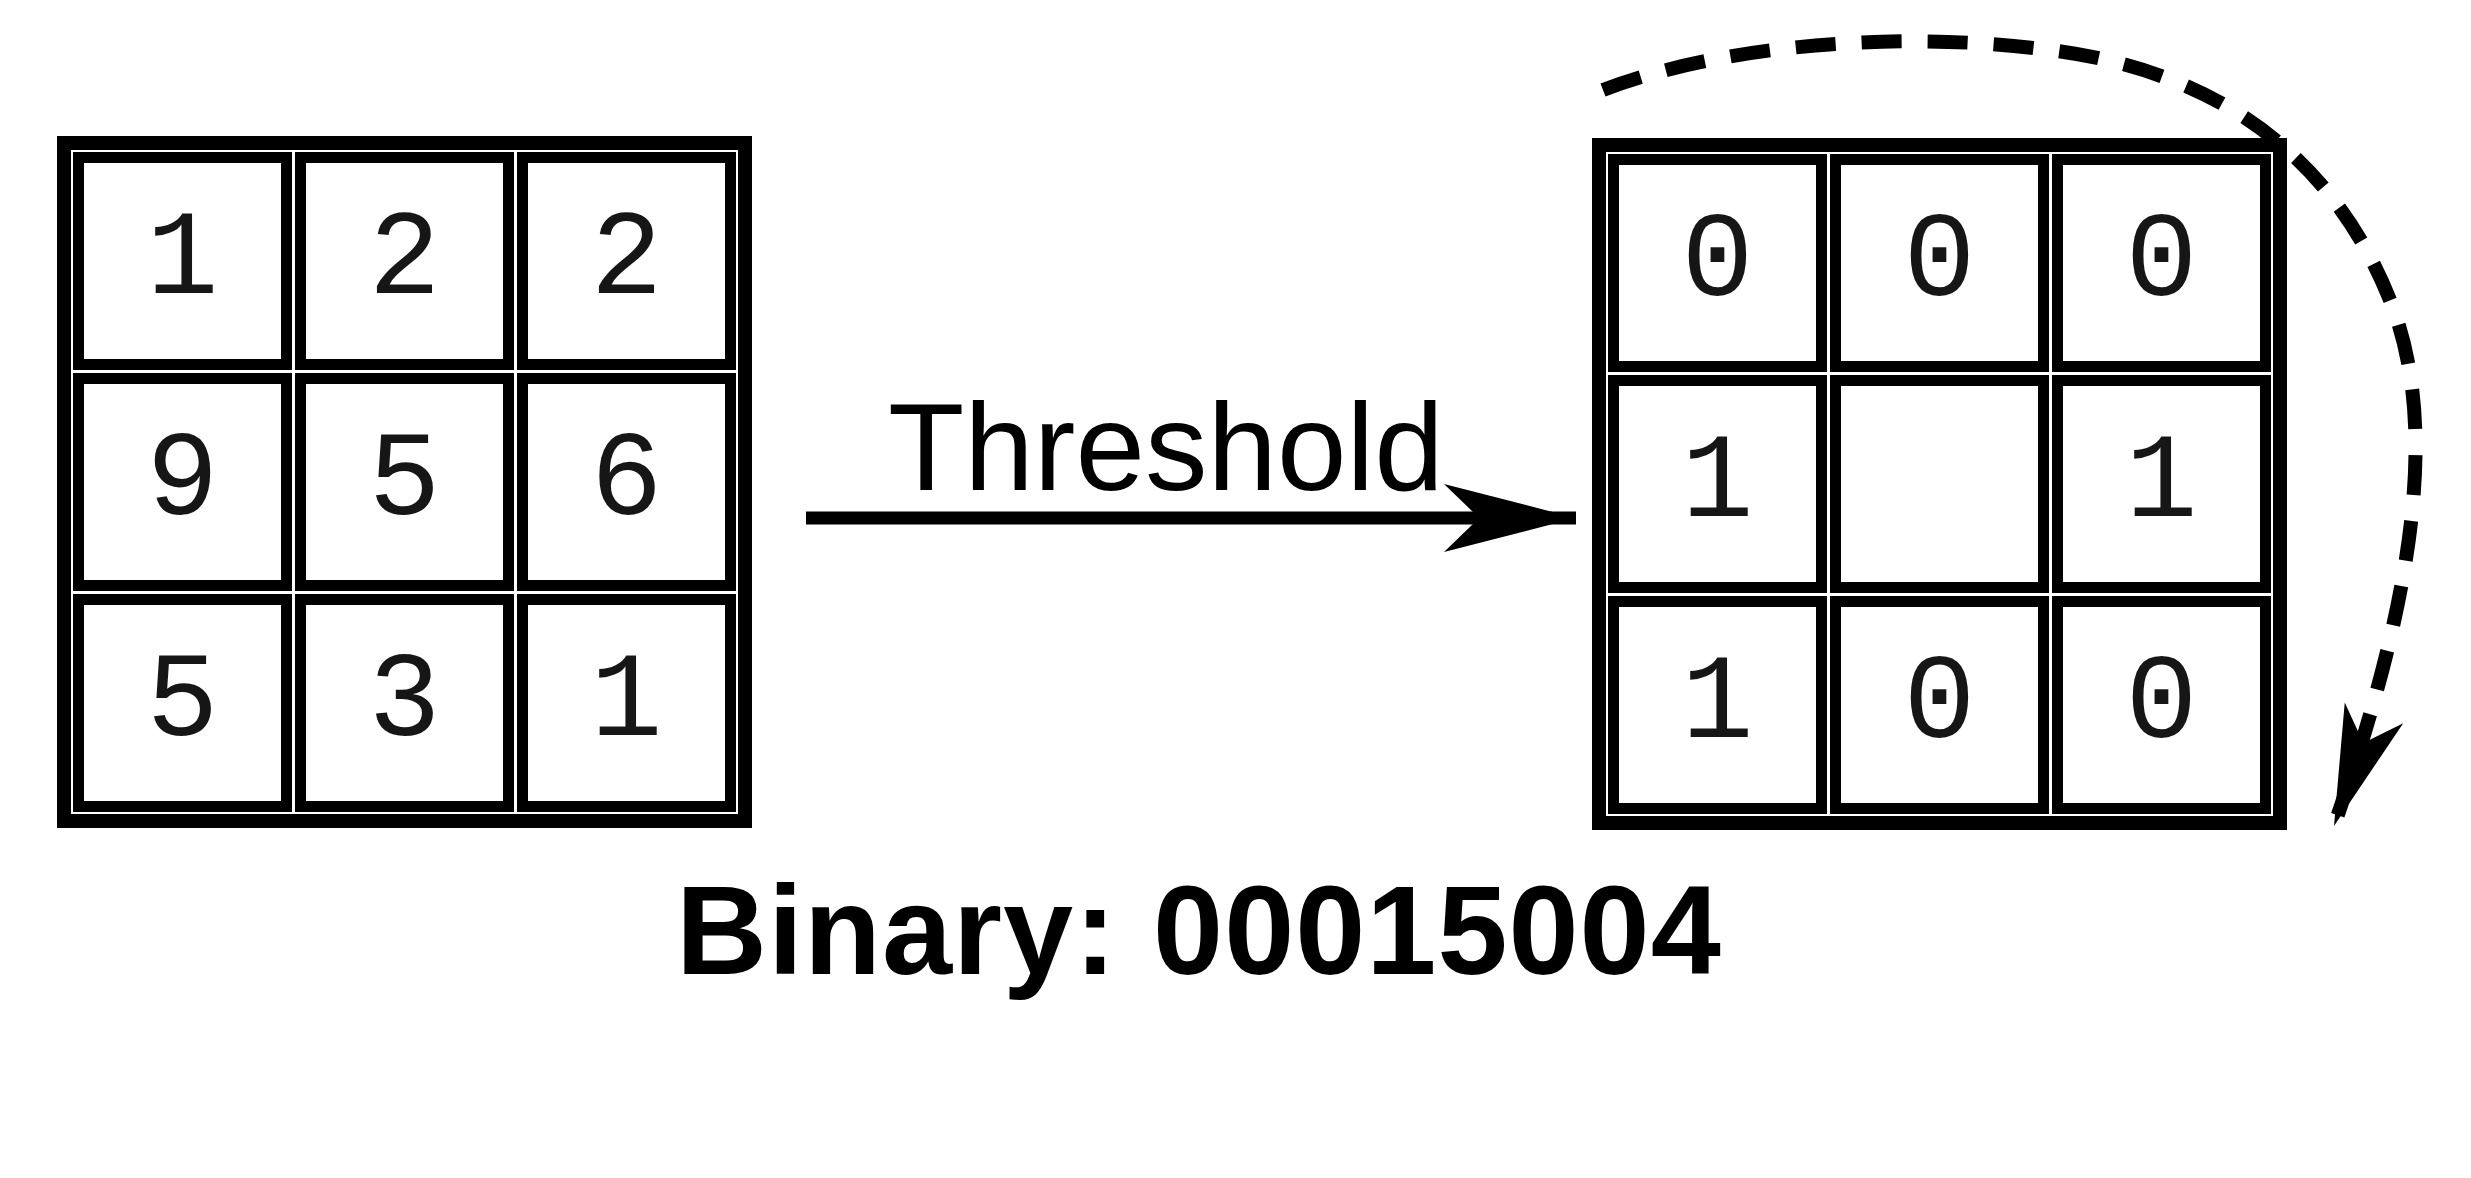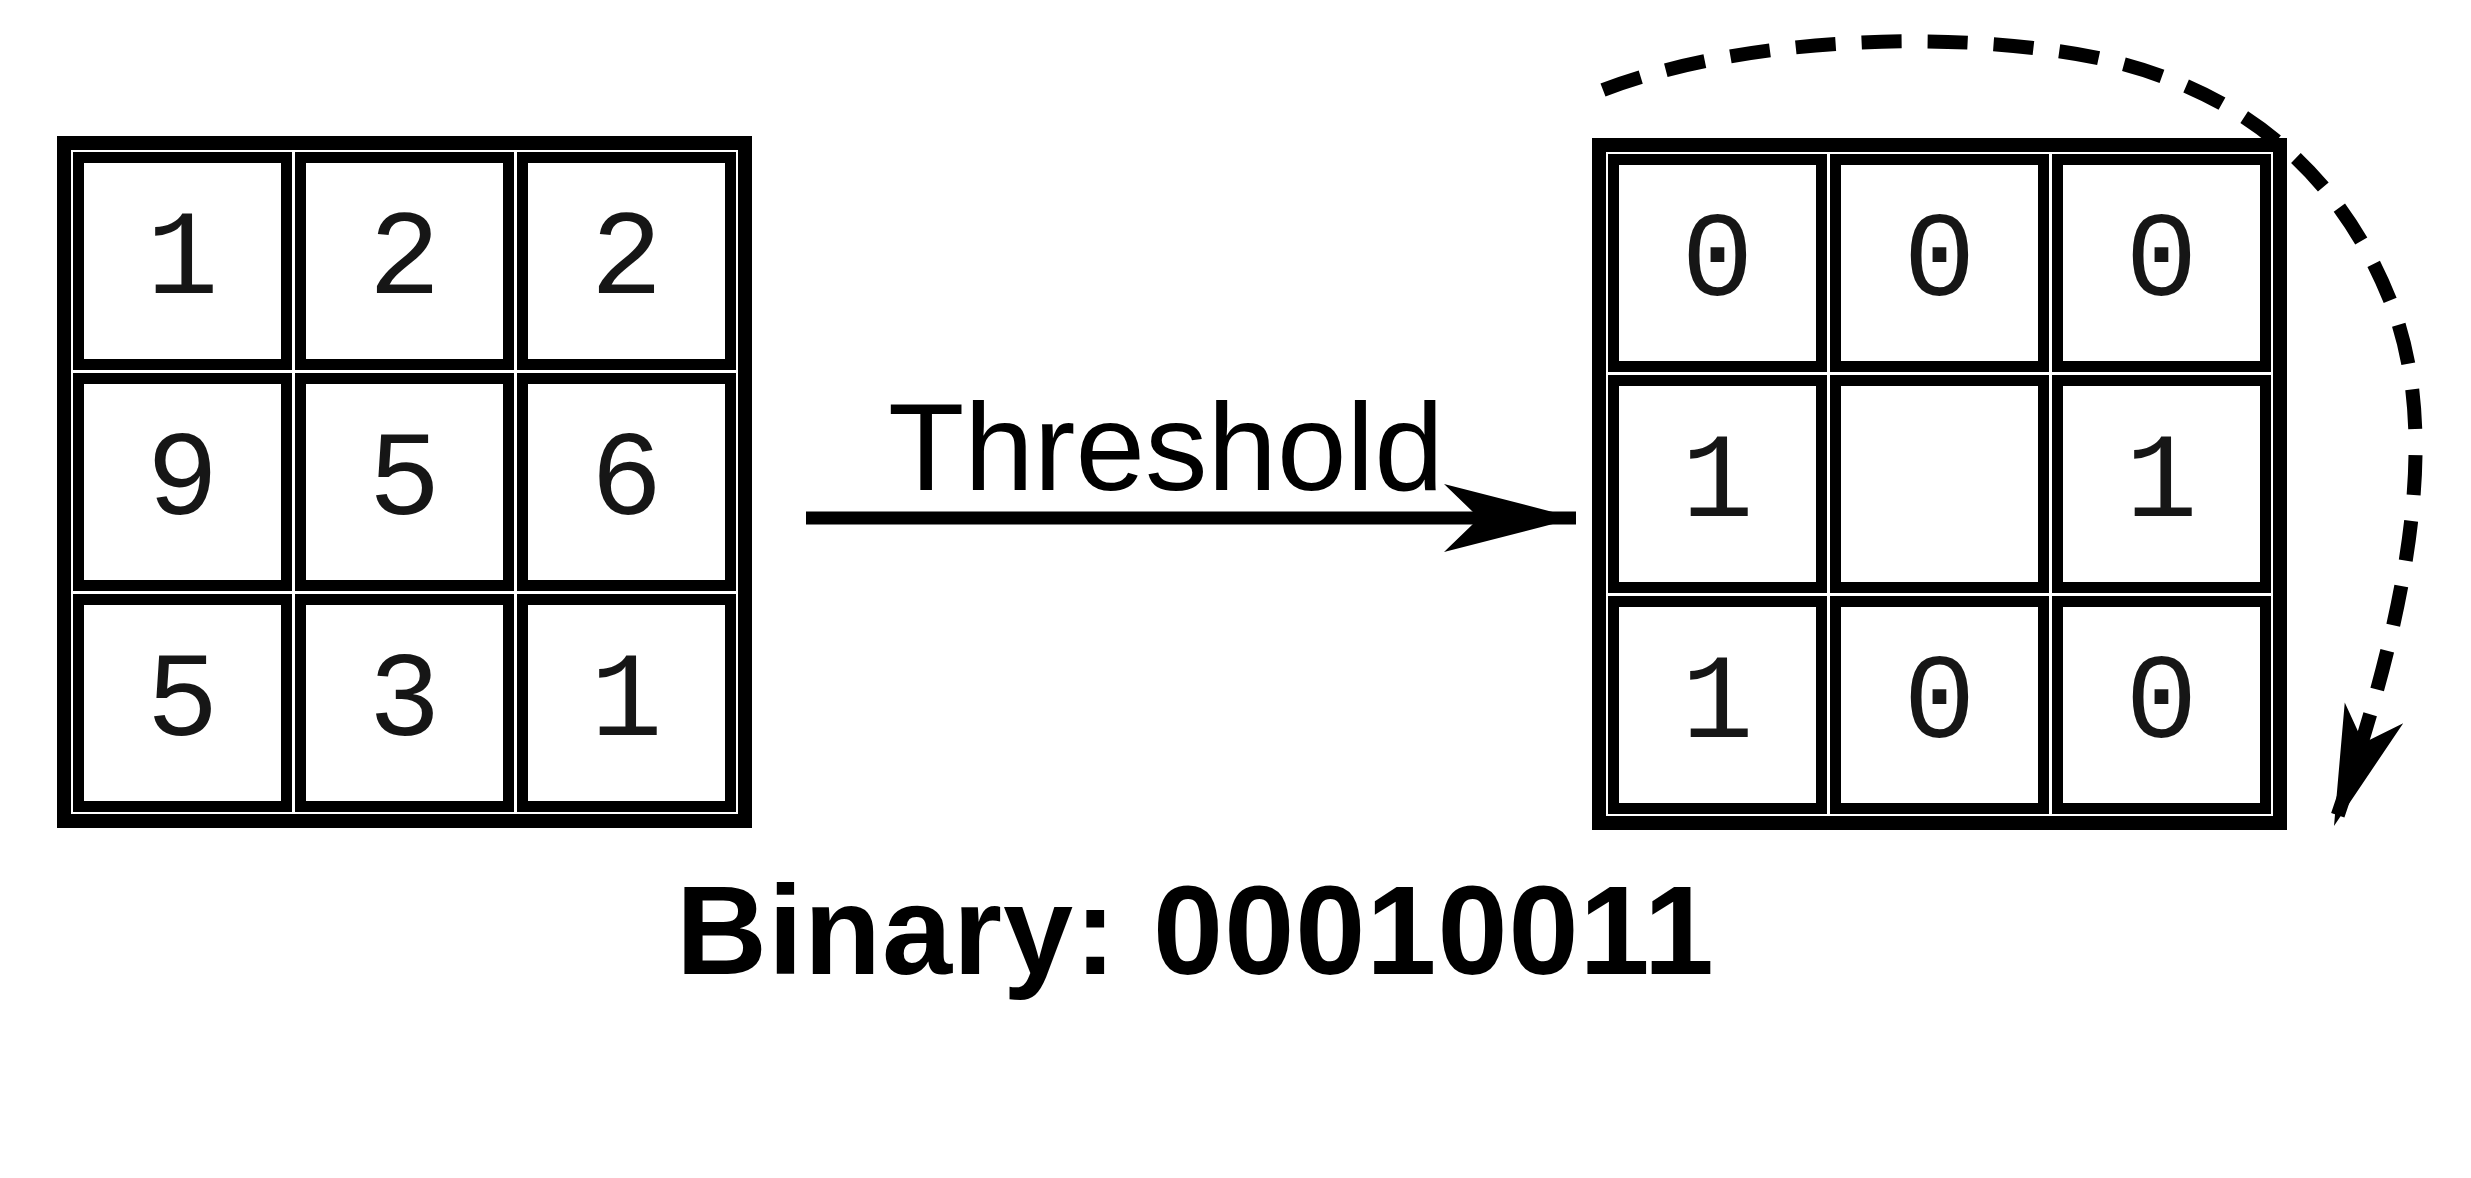--- a/index.html
+++ b/index.html
@@ -118,16 +118,16 @@
       <marker id="head-dashed" viewBox="0 0 12 8" refX="12" refY="4" markerUnits="userSpaceOnUse" markerWidth="120" markerHeight="80" orient="auto">
         <polygon points="0,0.9 12,4 0,7.1 3.2,4" fill="#000000"></polygon>
       </marker>
     </defs>
 
     <path d="M 806 518 L 1576 518" stroke="#000000" stroke-width="13" fill="none" marker-end="url(#head-solid)"></path>
 
     <path d="M 1603 90 C 1720 45 1900 30 2050 50 C 2210 70 2330 150 2390 300 C 2432 405 2428 560 2334 826" stroke="#000000" stroke-width="14" fill="none" stroke-dasharray="40 26" marker-end="url(#head-dashed)"></path>
   </svg>
 
-  <div id="binary-line" class="result-line">Binary: 00010011</div>
+  <div id="binary-line" class="result-line">Binary: 00015004</div>
 
 
 </div>
 
 </body></html>

